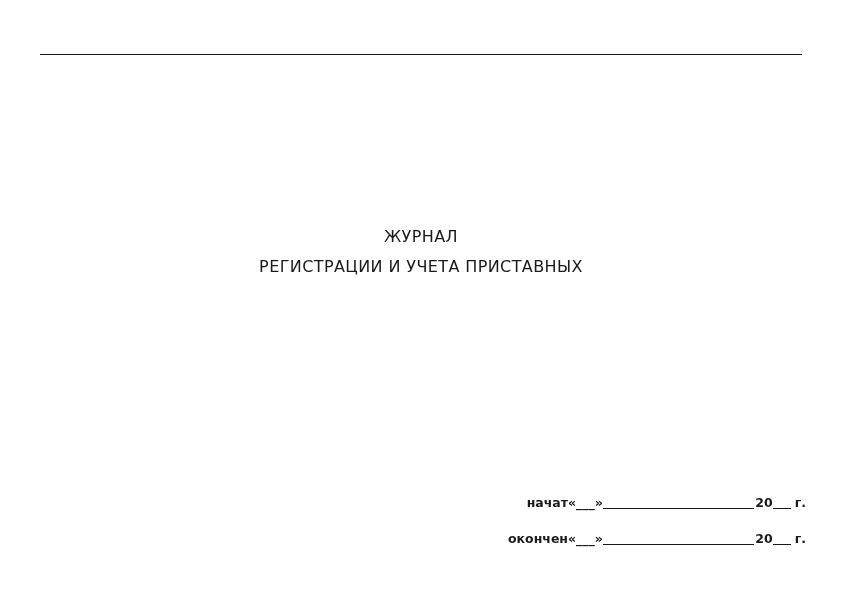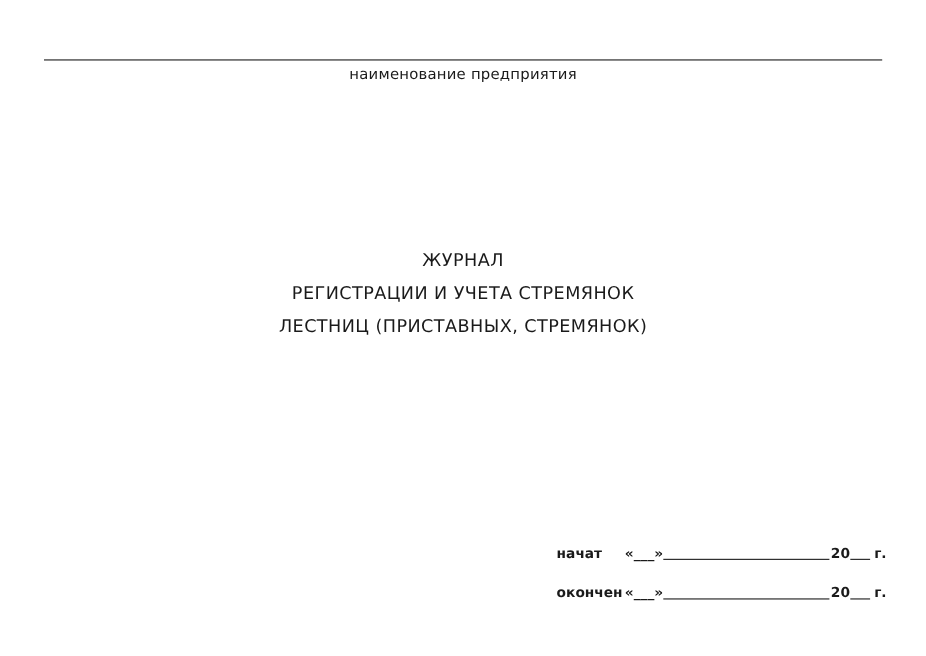--- a/index.html
+++ b/index.html
@@ -64,20 +64,21 @@
     font-size: 12.5px;
     font-weight: bold;
     color: #1a1a1a;
   }
   .footer-row {
     display: flex;
     align-items: flex-end;
     height: 18px;
     margin-bottom: 18px;
     white-space: nowrap;
+    text-align: right;
   }
   .f-label {
     display: inline-block;
     width: 62px;
     flex: 0 0 auto;
   }
   .f-quote {
     flex: 0 0 auto;
     letter-spacing: 0px;
   }
@@ -103,26 +104,24 @@
     padding-left: 4px;
   }
 </style>
 </head>
 <body>
 
 <div class="page">
 
   <div class="header-rule"></div>
 
-  <div class="header-caption">наименование предприятия</div>
 
   <div class="title-block">
     <div class="title-line">ЖУРНАЛ</div>
-    <div class="title-line">РЕГИСТРАЦИИ И УЧЕТА СТРЕМЯНОК</div>
-    <div class="title-line">ЛЕСТНИЦ (ПРИСТАВНЫХ, СТРЕМЯНОК)</div>
+    <div class="title-line">РЕГИСТРАЦИИ И УЧЕТА ПРИСТАВНЫХ</div>
   </div>
 
   <div class="footer-block">
 
     <div class="footer-row">
       <span class="f-label">начат</span>
       <span class="f-quote">«___»</span>
       <span class="f-underline-long"></span>
       <span class="f-year">20</span>
       <span class="f-blank-short"></span>

